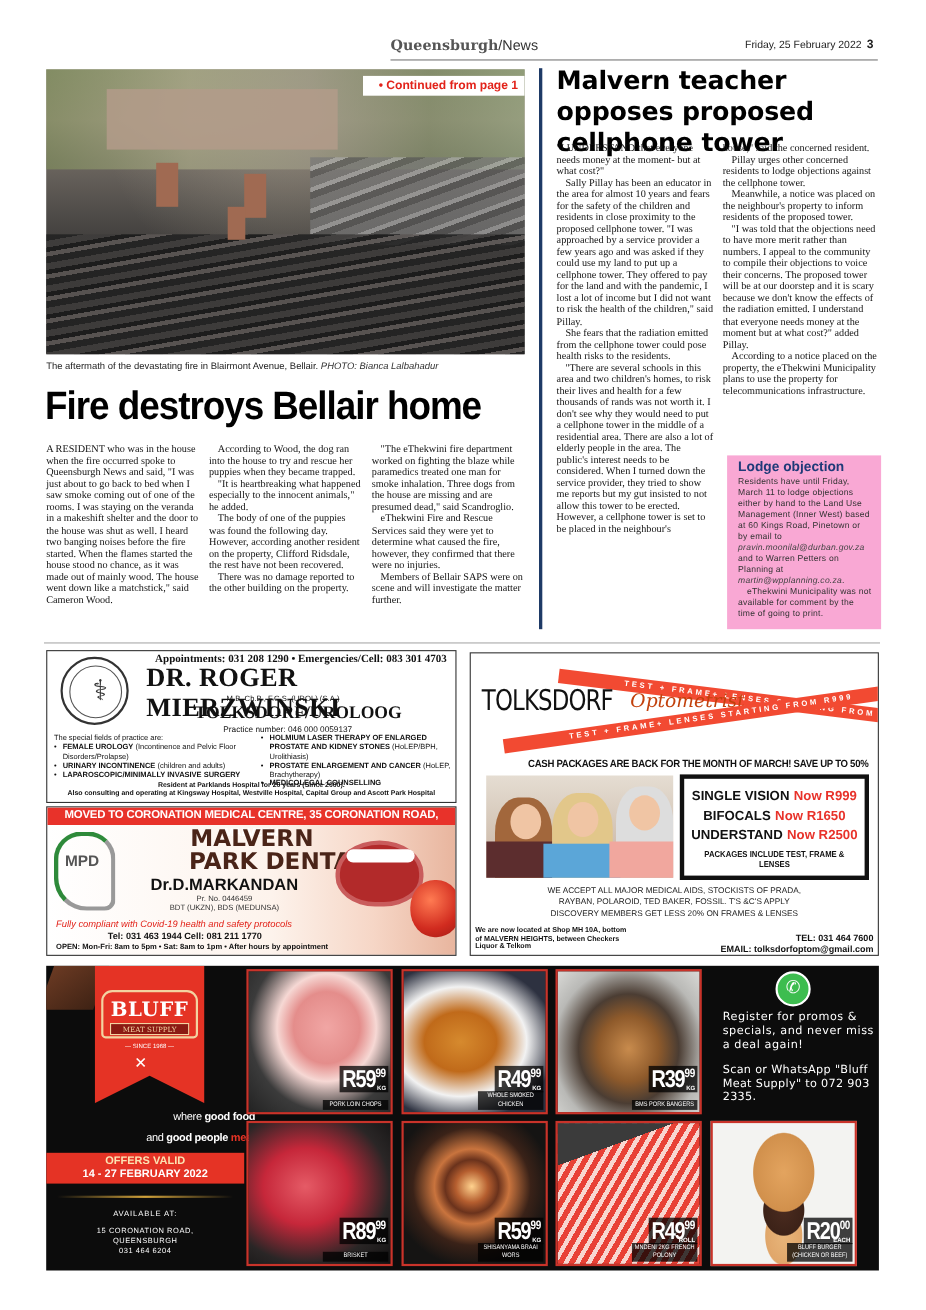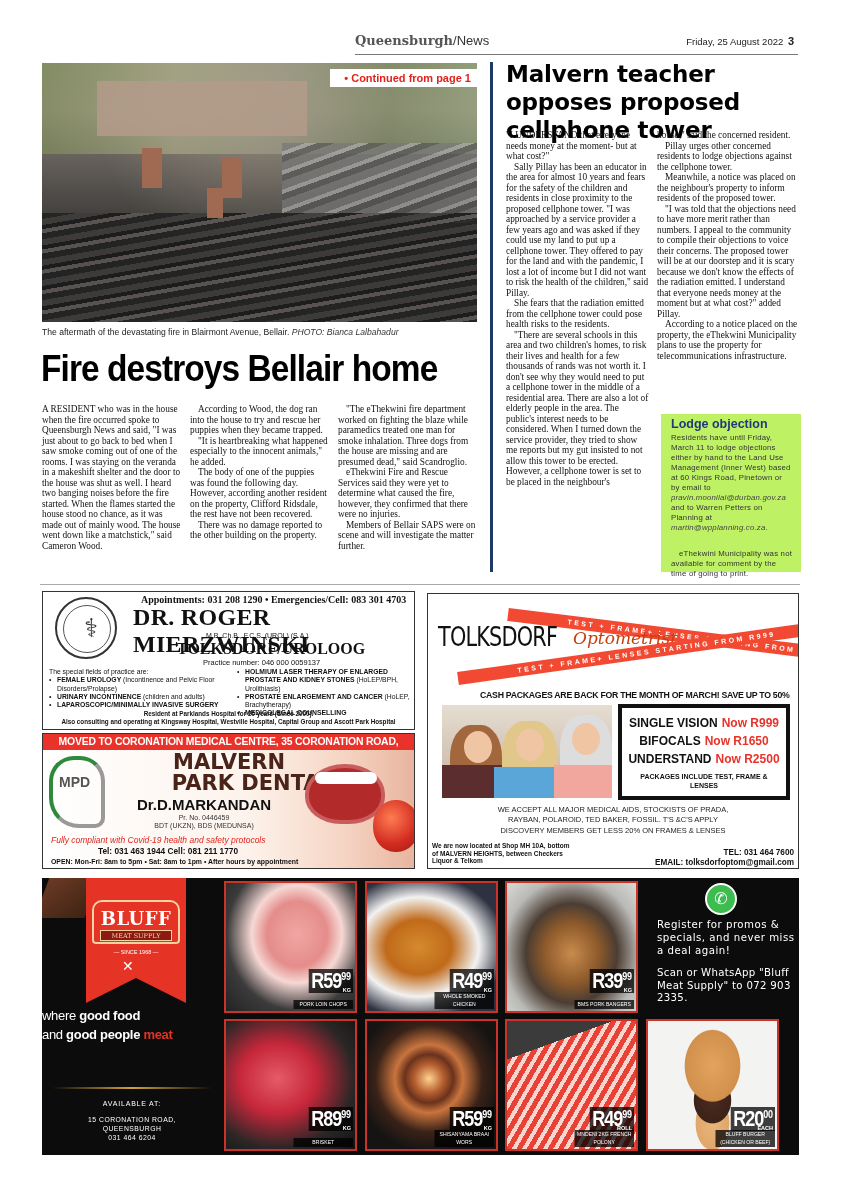--- a/index.html
+++ b/index.html
@@ -46,25 +46,25 @@
   .fire-col3 { left: 338px; top: 404px; width: 142px; }
 
   .vrule { position: absolute; left: 490px; top: 62px; width: 3px; height: 510px; background: #1e3a66; }
 
   
   .malvern-headline { position: absolute; left: 506px; top: 60px; width: 295px; font-family: "DejaVu Sans", sans-serif; font-weight: bold;
     font-size: 23px; line-height: 28px; color: #000; letter-spacing: -0.2px; }
   .malv-col1 { left: 506px; top: 130px; width: 143px; }
   .malv-col2 { left: 657px; top: 130px; width: 143px; }
 
-  .lodge-box { position: absolute; left: 661px; top: 414px; width: 140px; height: 158px; background: #bef264; padding: 3px 8px 4px 10px; }
+  .lodge-box { position: absolute; left: 661px; top: 414px; width: 140px; height: 158px; background: #f9a8d4; padding: 3px 8px 4px 10px; }
   .lodge-box h3 { font-family: "Liberation Sans", sans-serif; font-size: 12.5px; color: #1f3a78; font-weight: bold; margin-bottom: 2px; }
   .lodge-box p { font-family: "Liberation Sans", sans-serif; font-size: 7.8px; line-height: 10px; color: #333; letter-spacing: 0.2px; }
   .lodge-box p i { color: #444; }
-  .lodge-box p.ind { text-indent: 8px; margin-top: 16px; }
+  .lodge-box p.ind { text-indent: 8px; }
 
   .section-rule { position: absolute; left: 40px; top: 584px; width: 760px; height: 1px; background: #aaa; }
 
   
   .uro-ad { position: absolute; left: 42px; top: 591px; width: 373px; height: 139px; border: 1px solid #333; background: #fff; font-family: "Liberation Sans", sans-serif; }
   .uro-seal { position: absolute; left: 12px; top: 5px; width: 62px; height: 62px; border-radius: 50%; border: 2px solid #333; }
   .uro-seal::before { content: ""; position: absolute; left: 6px; top: 6px; width: 46px; height: 46px; border-radius: 50%; border: 1px solid #555; }
   .uro-seal .staff { position: absolute; left: 27px; top: 14px; font-size: 26px; line-height: 30px; color: #333; font-family: "DejaVu Sans", sans-serif; }
   .uro-appt { position: absolute; left: 98px; top: 2px; font-family: Liberation Serif, serif; font-weight: bold; font-size: 10px; }
   .uro-name { position: absolute; left: 90px; top: 12px; font-family: "Liberation Serif", serif; font-weight: bold; font-size: 24px; letter-spacing: 0.3px; color: #111; }
@@ -122,21 +122,21 @@
 
   
   .bluff-ad { position: absolute; left: 42px; top: 878px; width: 757px; height: 277px; background: #0c0c0c; overflow: hidden; font-family: "Liberation Sans", sans-serif; }
   .bluff-ad .wood { position: absolute; left: 0; top: 0; width: 50px; height: 40px; background: linear-gradient(135deg, #6b3a23, #3e2214); transform: skewX(-20deg); }
   .bluff-banner { position: absolute; left: 44px; top: 0; width: 100px; height: 125px; background: #e53325; clip-path: polygon(0 0, 100% 0, 100% 100%, 50% 80%, 0 100%); }
   .bluff-logo { position: absolute; left: 50px; top: 22px; width: 88px; height: 44px; border: 2px solid #f3d3a1; background: #e53325; border-radius: 10px 10px 4px 4px; }
   .bluff-logo .b { position: absolute; left: 0; top: 6px; width: 100%; text-align: center; font-family: "DejaVu Serif", serif; font-weight: bold; font-size: 18px; color: #fff; letter-spacing: 0.5px; }
   .bluff-logo .ms { position: absolute; left: 6px; top: 28px; width: 72px; height: 11px; background: #8b1a13; border: 1px solid #f3d3a1; text-align: center; font-family: "DejaVu Serif", serif; font-size: 6.5px; color: #f3d3a1; line-height: 10px; }
   .bluff-since { position: absolute; left: 44px; top: 71px; width: 100px; text-align: center; font-size: 5.5px; color: #fff; }
   .bluff-cleaver { position: absolute; left: 80px; top: 80px; color: #fff; font-size: 14px; }
-  .bluff-tag1 { position: absolute; left: 0; top: 128px; width: 190px; text-align: left; color: #fff; font-size: 13px; line-height: 19px; letter-spacing: -0.3px; }
+  .bluff-tag1 { position: absolute; left: 0; top: 128px; width: 190px; text-align: right; color: #fff; font-size: 10px; line-height: 19px; letter-spacing: -0.3px; }
   .bluff-tag1 b { font-weight: bold; }
   .bluff-tag1 .meat { color: #e53325; font-weight: bold; }
   .bluff-offer { position: absolute; left: 0; top: 170px; width: 180px; height: 28px; background: #e53325; text-align: center; color: #fff; font-weight: bold; font-size: 10px; line-height: 12px; padding-top: 2px; }
   .bluff-offer .ov { color: #fbe3b3; }
   .bluff-gold { position: absolute; left: 10px; top: 209px; width: 160px; height: 2px; background: linear-gradient(90deg, transparent, #d1a23b, transparent); }
   .bluff-avail { position: absolute; left: 0; top: 222px; width: 180px; text-align: center; color: #fff; font-size: 7px; letter-spacing: 0.8px; }
   .bluff-addr { position: absolute; left: 0; top: 237px; width: 180px; text-align: center; color: #fff; font-size: 6.8px; letter-spacing: 0.5px; line-height: 9px; }
 
   .meat-tile { position: absolute; width: 133px; height: 132px; border: 2px solid #c9332a; overflow: hidden; }
   .meat-tile .price { position: absolute; right: 2px; bottom: 18px; background: rgba(0,0,0,0.75); padding: 0 3px; color: #fff; font-weight: bold; font-size: 22px; line-height: 24px; letter-spacing: -1.2px; transform: scaleX(0.82); transform-origin: right bottom; white-space: nowrap; }
@@ -155,21 +155,21 @@
   .bluff-wa { position: absolute; left: 615px; top: 3px; width: 140px; height: 134px; color: #fff; }
   .wa-icon { position: absolute; left: 48px; top: 2px; width: 32px; height: 32px; border-radius: 50%; background: #3dbd4f; border: 2px solid #fff; text-align: center; line-height: 28px; font-size: 16px; color: #fff; }
   .wa-text1 { position: absolute; left: 0; top: 37px; width: 140px; font-family: "DejaVu Sans", sans-serif; font-size: 10.2px; line-height: 13px; letter-spacing: 0.5px; }
   .wa-text2 { position: absolute; left: 0; top: 86px; width: 140px; font-family: "DejaVu Sans", sans-serif; font-size: 10.2px; line-height: 12.5px; letter-spacing: 0.3px; }
 </style>
 </head>
 <body>
 
 <header class="masthead">
   <span class="brand"><span>Queensburgh</span><span class="slash">/</span><span class="slash">News</span></span>
-  <span class="date"><span>Friday, 25 August 2022</span> <b>3</b></span>
+  <span class="date"><span>Friday, 25 February 2022</span> <b>3</b></span>
 </header>
 <div class="masthead-rule"></div>
 
 <div class="fire-photo">
   <div class="bg-trees"></div>
   <div class="wall"></div>
   <div class="debris2"></div>
   <div class="debris1"></div>
   <div class="bricks"></div>
   <div class="bricks b2"></div>
@@ -309,20 +309,24 @@
   <div class="bluff-logo">
     <div class="b">BLUFF</div>
     <div class="ms">MEAT SUPPLY</div>
   </div>
   <div class="bluff-since">— SINCE 1968 —</div>
   <div class="bluff-cleaver">✕</div>
   <div class="bluff-tag1">
     <div><span>where </span><b>good food</b></div>
     <div><span>and </span><b>good people </b><span class="meat">meat</span></div>
   </div>
+  <div class="bluff-offer">
+    <div class="ov">OFFERS VALID</div>
+    <div>14 - 27 FEBRUARY 2022</div>
+  </div>
   <div class="bluff-gold"></div>
   <div class="bluff-avail">AVAILABLE AT:</div>
   <div class="bluff-addr">
     <div>15 CORONATION ROAD,</div>
     <div>QUEENSBURGH</div>
     <div>031 464 6204</div>
   </div>
 
   <div class="meat-tile tile-pork">
     <div class="price"><span>R59</span><sup>99</sup></div>

